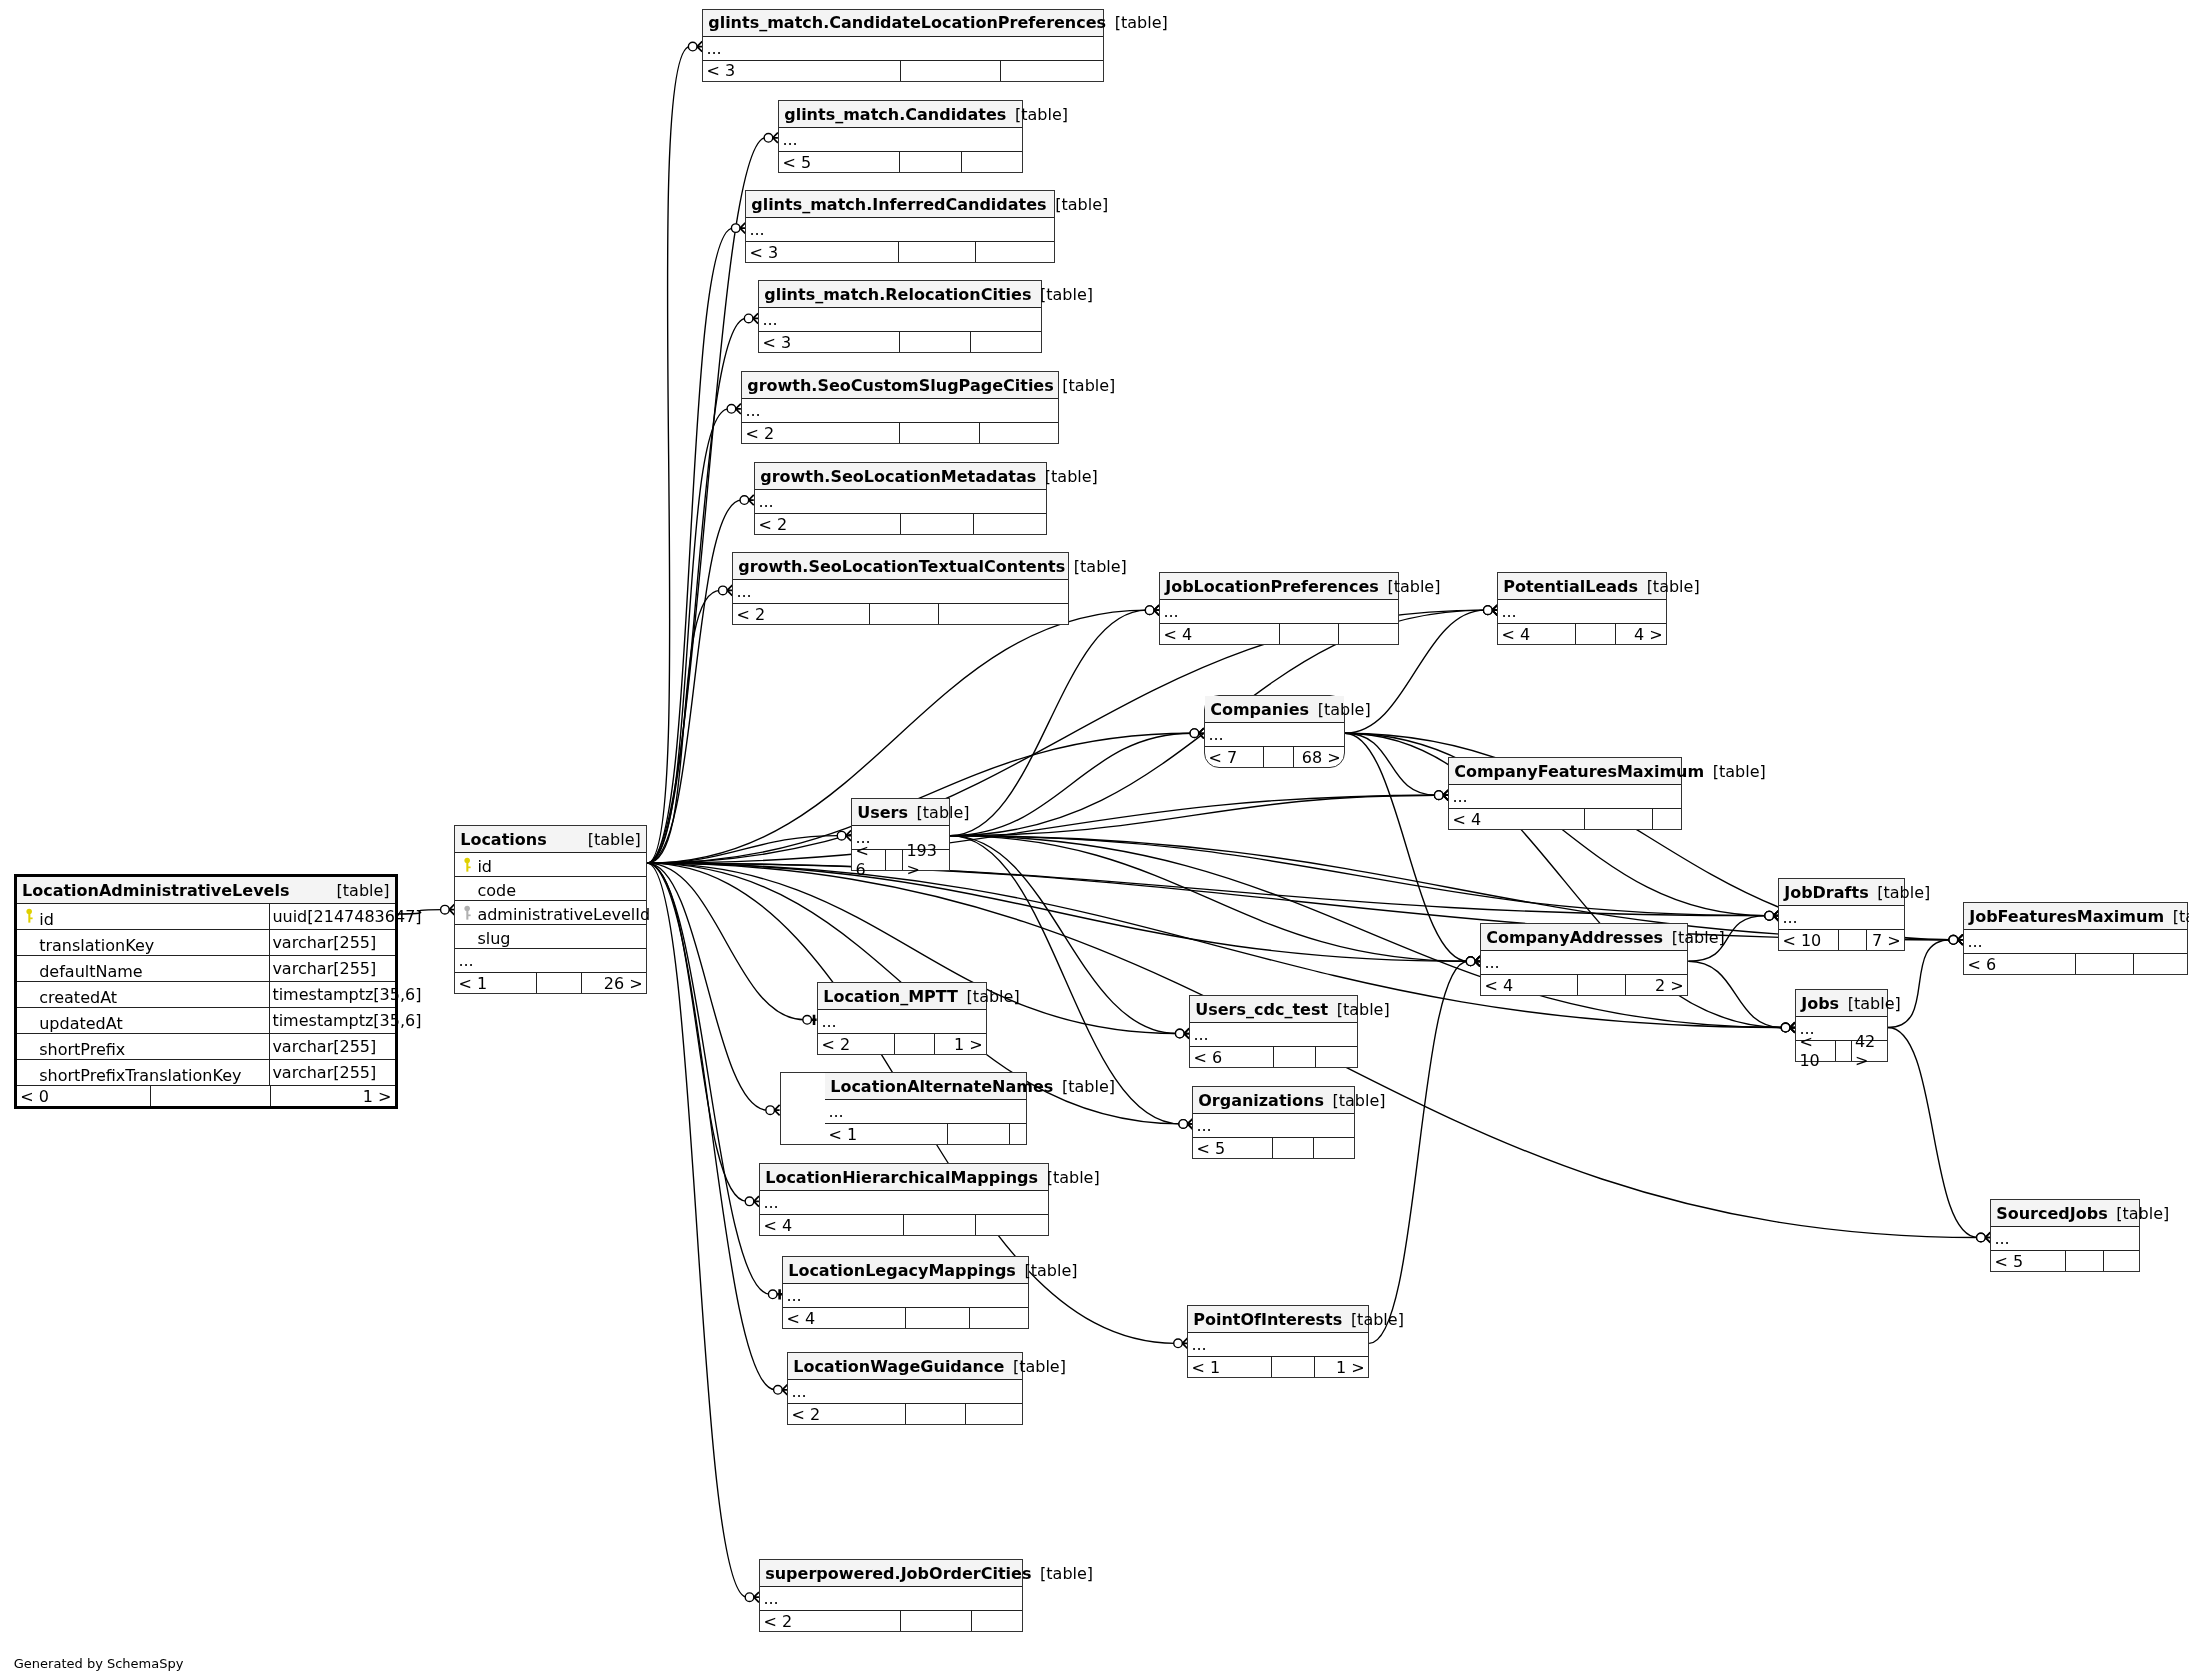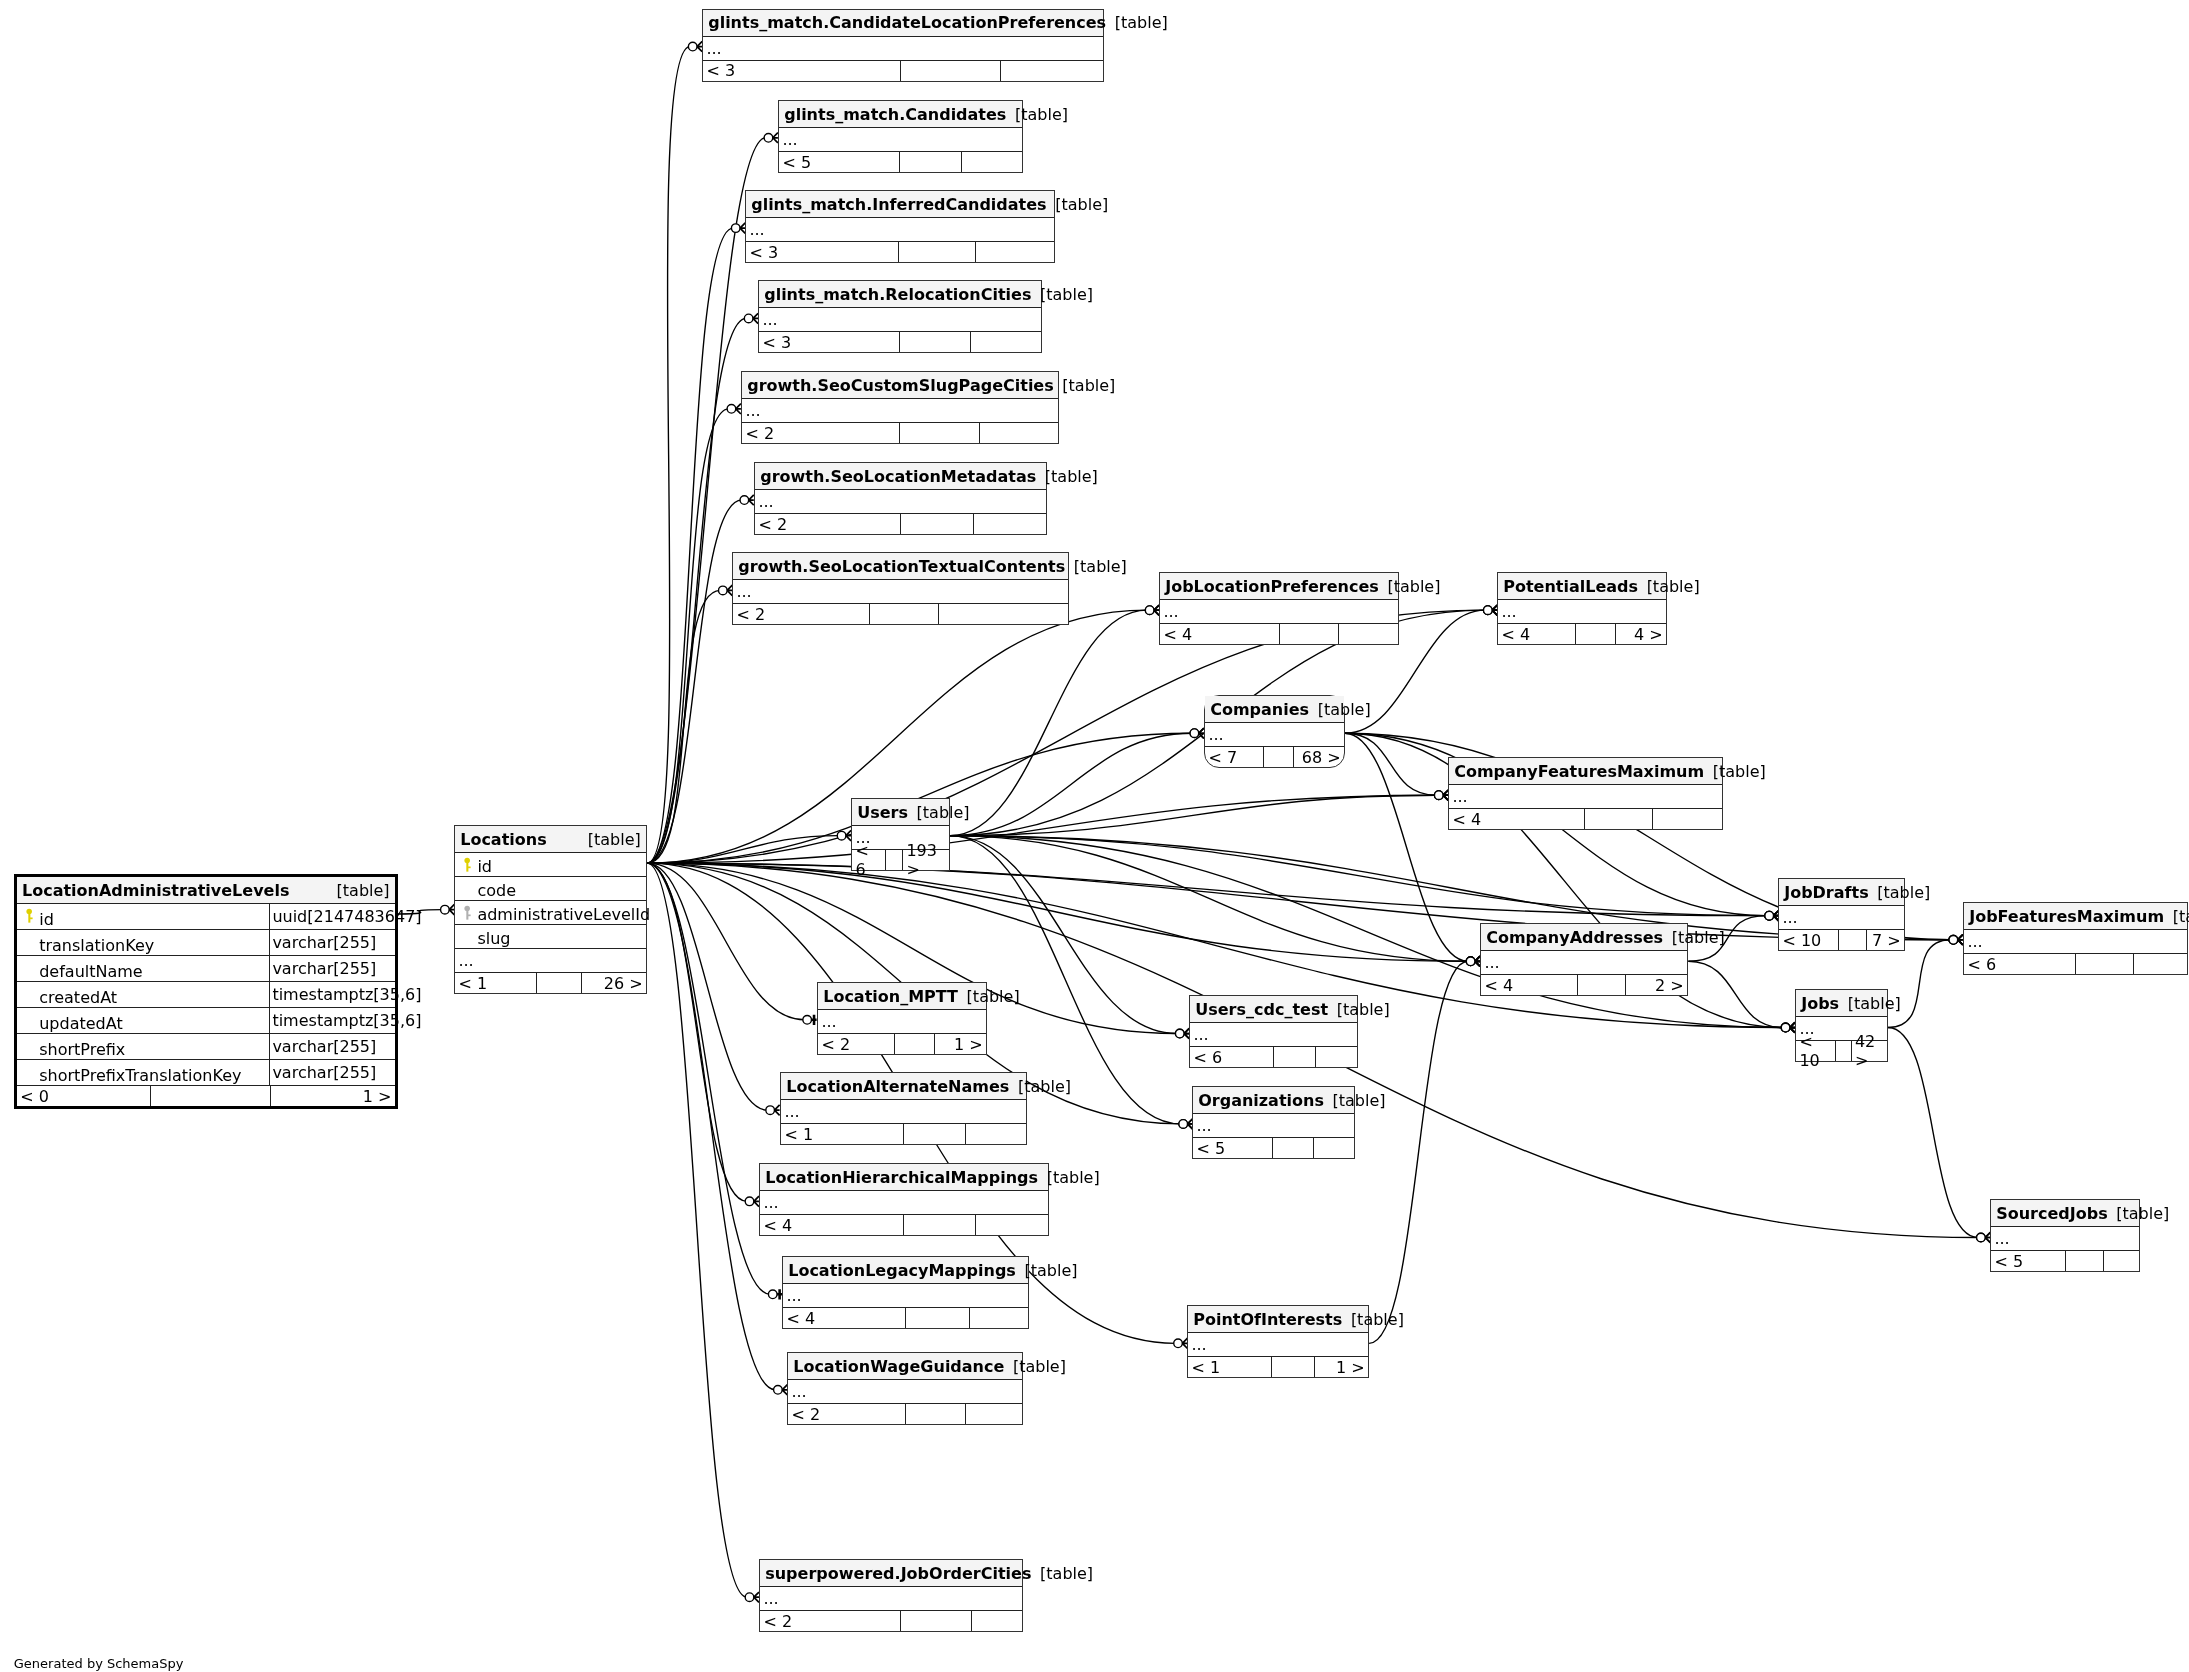--- a/index.html
+++ b/index.html
@@ -482,21 +482,21 @@
         <span class="name">Companies</span>
         <span class="kind">[table]</span>
       </div>
       <div class="row ell">...</div>
       <div class="foot">
         <div style="width: 58px;">&lt; 7</div>
         <div style="width: 30px;"></div>
         <div class="r" style="flex: 1 1 0%;">68 &gt;</div>
       </div>
     </div>
-    <div class="tbl" style="left: 1448px; top: 757px; width: 275px;">
+    <div class="tbl" style="left: 1448px; top: 757px; width: 234px;">
       <div class="hdr">
         <span class="name">CompanyFeaturesMaximum</span>
         <span class="kind">[table]</span>
       </div>
       <div class="row ell">...</div>
       <div class="foot">
         <div style="width: 135px;">&lt; 4</div>
         <div style="width: 68px;"></div>
         <div class="r" style="flex: 1 1 0%;"></div>
       </div>
@@ -578,21 +578,21 @@
         <span class="name">Users_cdc_test</span>
         <span class="kind">[table]</span>
       </div>
       <div class="row ell">...</div>
       <div class="foot">
         <div style="width: 83px;">&lt; 6</div>
         <div style="width: 42px;"></div>
         <div class="r" style="flex: 1 1 0%;"></div>
       </div>
     </div>
-    <div class="tbl" style="left: 780px; top: 1072px; width: 247px;">
+    <div class="tbl" style="left: 780px; top: 1072px; width: 247px; padding-left: 44px;">
       <div class="hdr">
         <span class="name">LocationAlternateNames</span>
         <span class="kind">[table]</span>
       </div>
       <div class="row ell">...</div>
       <div class="foot">
         <div style="width: 122px;">&lt; 1</div>
         <div style="width: 62px;"></div>
         <div class="r" style="flex: 1 1 0%;"></div>
       </div>

